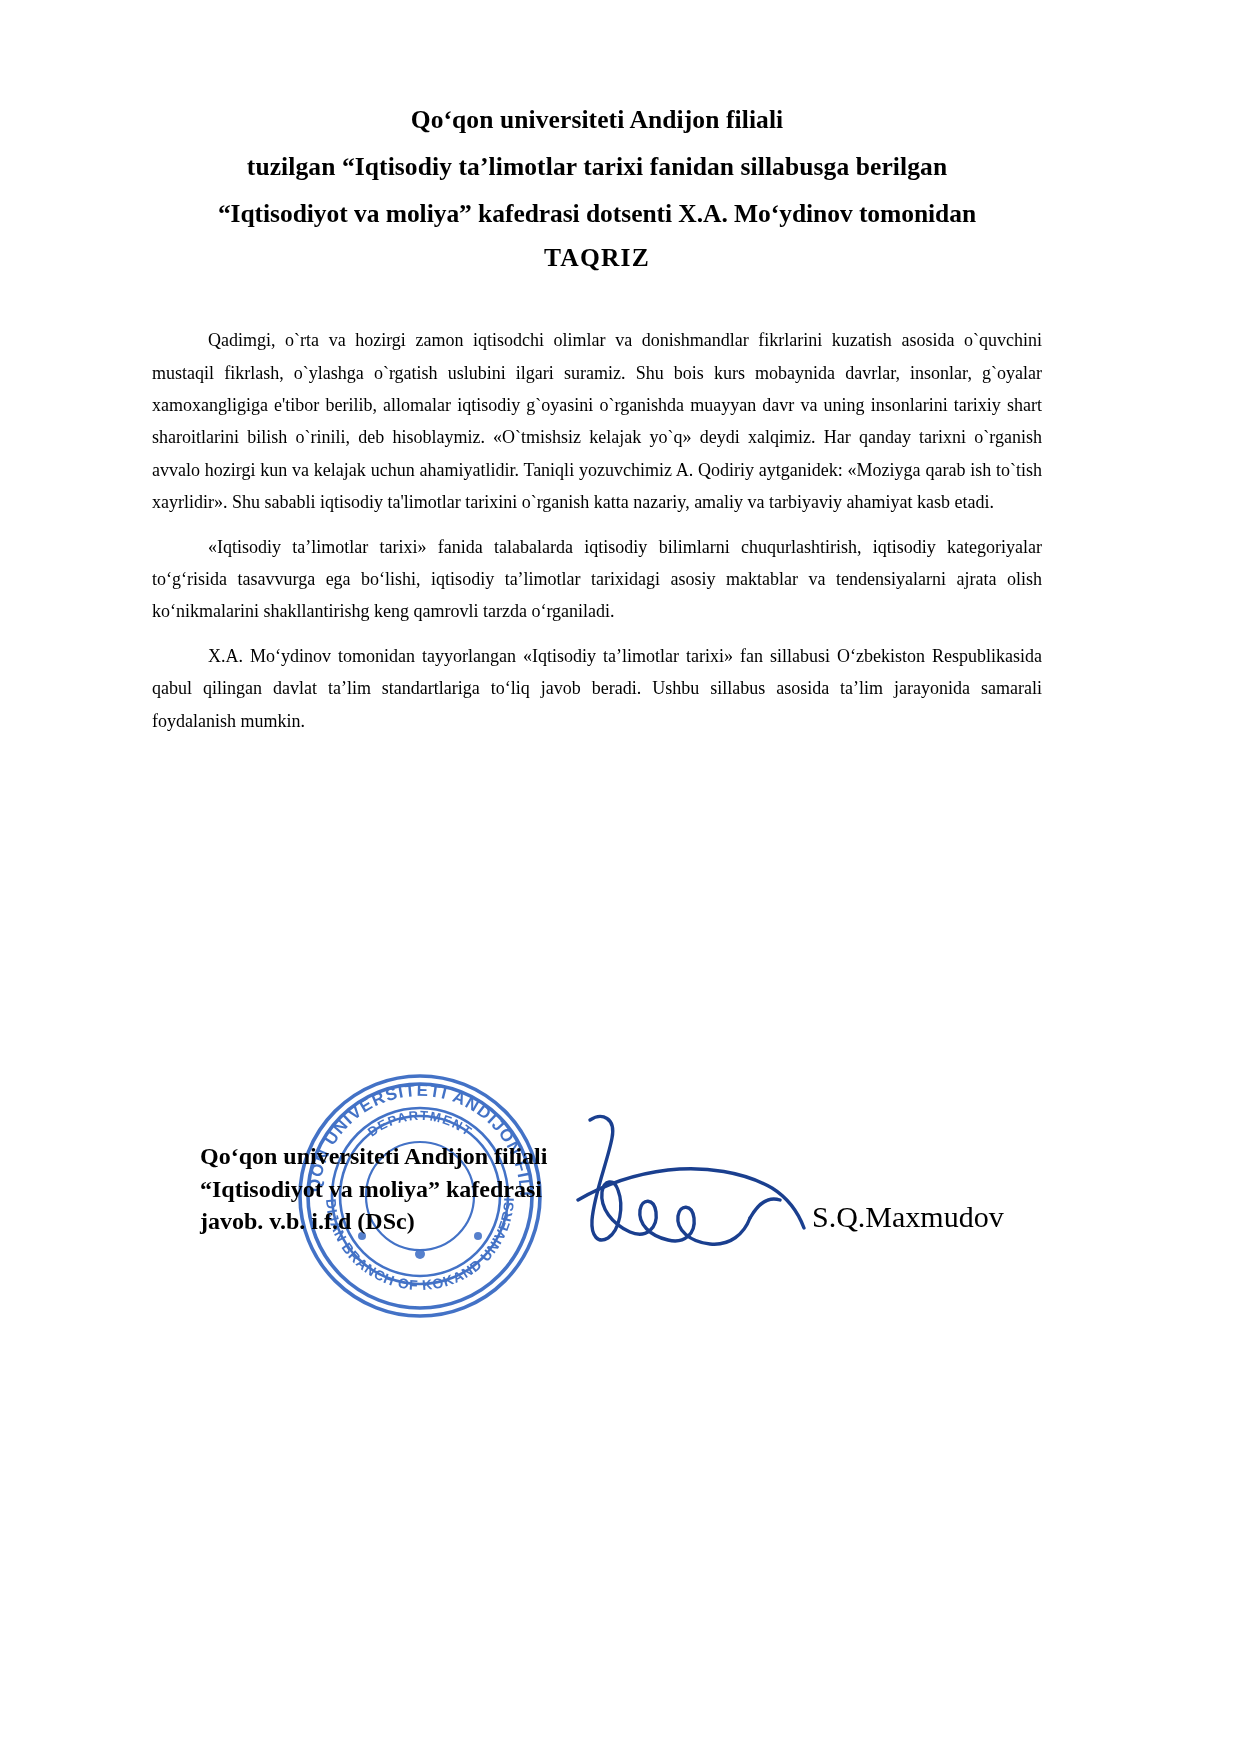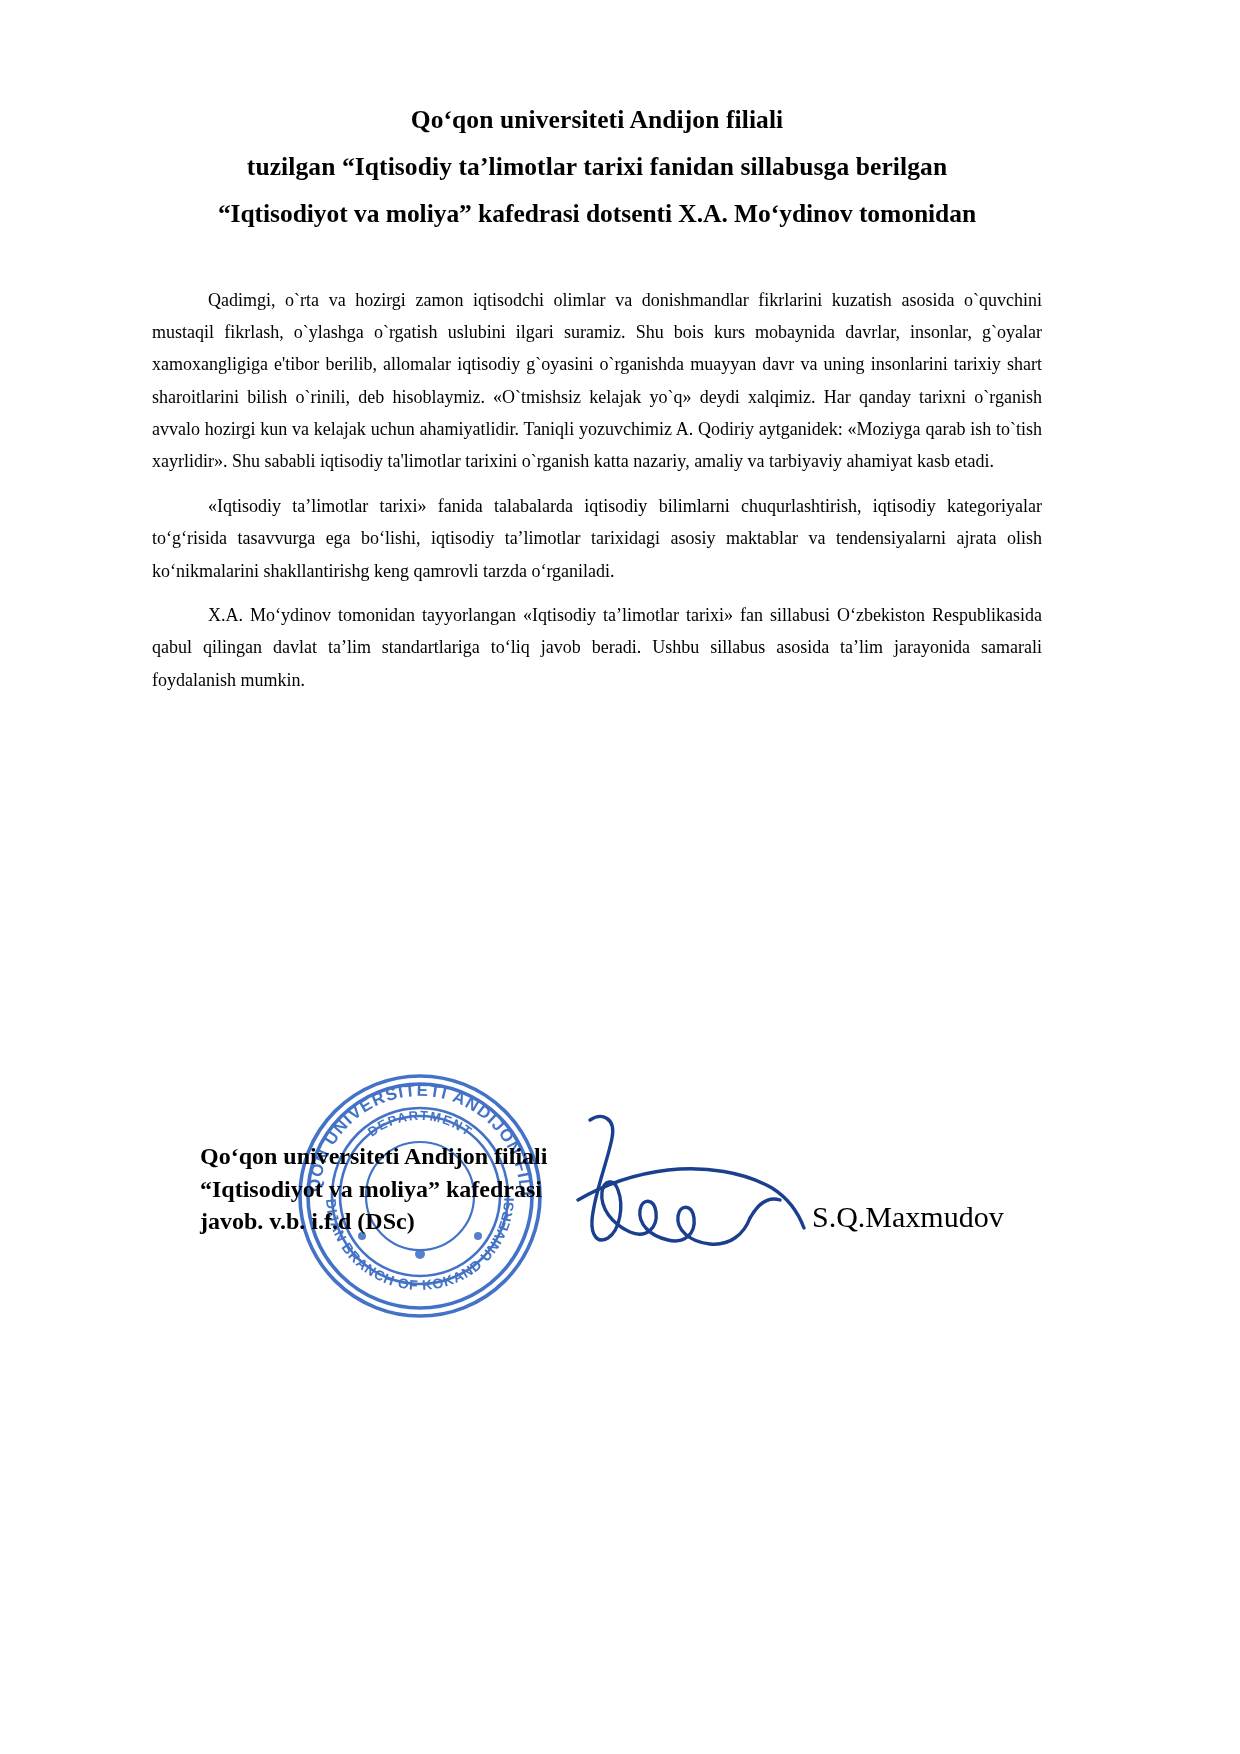--- a/index.html
+++ b/index.html
@@ -114,20 +114,21 @@
 <body>
 
 <div id="page">
 
   <div id="content">
 
     <div class="doc-header">
       <span class="hline l1">Qo‘qon universiteti Andijon filiali</span>
       <span class="hline l3">tuzilgan “Iqtisodiy ta’limotlar tarixi fanidan sillabusga berilgan</span>
       <span class="hline l2">“Iqtisodiyot va moliya” kafedrasi dotsenti X.A. Mo‘ydinov tomonidan</span>
+      <span class="hline l4">TAQRIZ</span>
     </div>
 
     <div class="body-block">
       <p class="para">Qadimgi, o`rta va hozirgi zamon iqtisodchi olimlar va donishmandlar fikrlarini kuzatish asosida o`quvchini mustaqil fikrlash, o`ylashga o`rgatish uslubini ilgari suramiz. Shu bois kurs mobaynida davrlar, insonlar, g`oyalar xamoxangligiga e'tibor berilib, allomalar iqtisodiy g`oyasini o`rganishda muayyan davr va uning insonlarini tarixiy shart sharoitlarini bilish o`rinili, deb hisoblaymiz. «O`tmishsiz kelajak yo`q» deydi xalqimiz. Har qanday tarixni o`rganish avvalo hozirgi kun va kelajak uchun ahamiyatlidir. Taniqli yozuvchimiz A. Qodiriy aytganidek: «Moziyga qarab ish to`tish xayrlidir». Shu sababli iqtisodiy ta'limotlar tarixini o`rganish katta nazariy, amaliy va tarbiyaviy ahamiyat kasb etadi.</p>
       <p class="para">«Iqtisodiy ta’limotlar tarixi» fanida talabalarda iqtisodiy bilimlarni chuqurlashtirish, iqtisodiy kategoriyalar to‘g‘risida tasavvurga ega bo‘lishi, iqtisodiy ta’limotlar tarixidagi asosiy maktablar va tendensiyalarni ajrata olish ko‘nikmalarini shakllantirishg keng qamrovli tarzda o‘rganiladi.</p>
       <p class="para">X.A. Mo‘ydinov tomonidan tayyorlangan «Iqtisodiy ta’limotlar tarixi» fan sillabusi O‘zbekiston Respublikasida qabul qilingan davlat ta’lim standartlariga to‘liq javob beradi. Ushbu sillabus asosida ta’lim jarayonida samarali foydalanish mumkin.</p>
     </div>
 
   </div>
 

